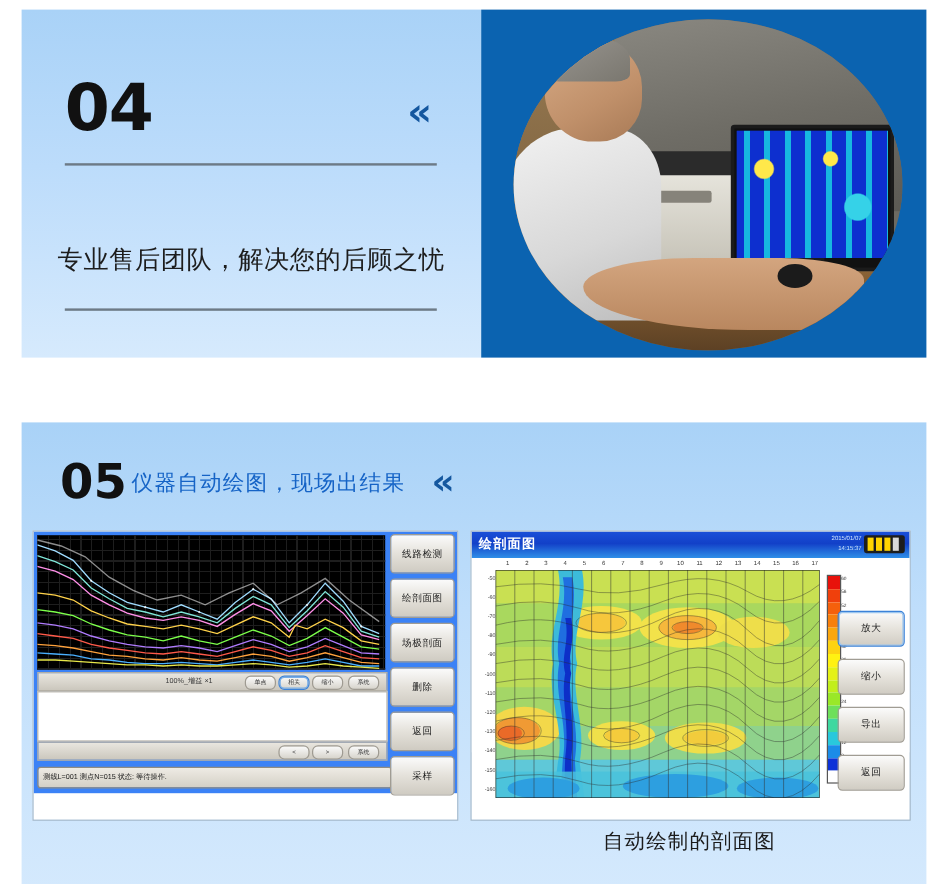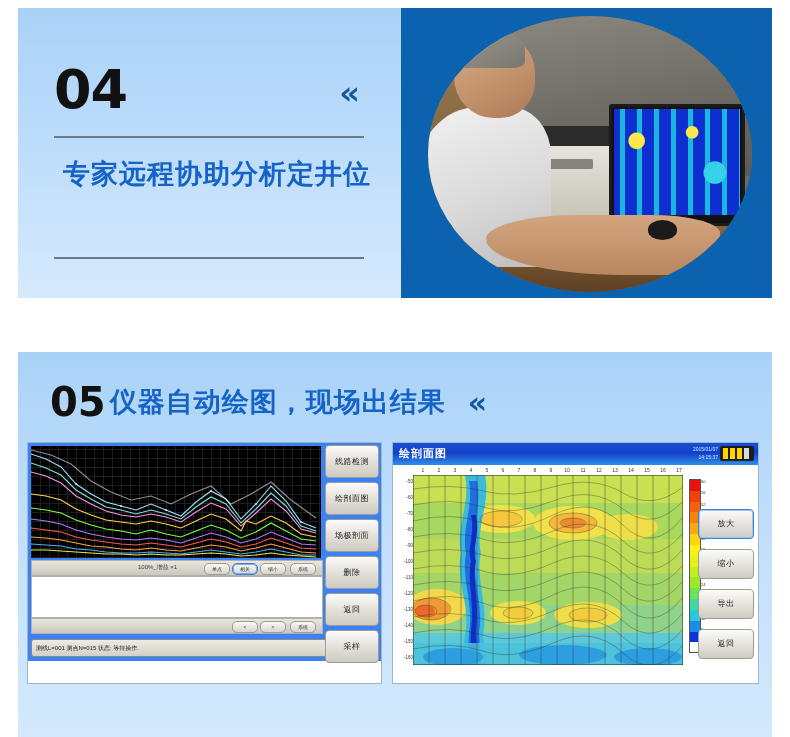--- a/index.html
+++ b/index.html
@@ -1,20 +1,20 @@
 <!DOCTYPE html>
 <html><head>
 <meta charset="utf-8">
 <style>
   html,body{margin:0;padding:0;background:#ffffff;}
   body{width:790px;height:737px;font-family:"Liberation Sans","DejaVu Sans",sans-serif;overflow:hidden;}
   #root{position:relative;width:790px;height:737px;background:#fff;}
 
   
-  .sec04{position:absolute;left:18px;top:8px;width:754px;height:232px;text-align:center;}
+  .sec04{position:absolute;left:18px;top:8px;width:754px;height:232px;}
   .sec04-left{position:absolute;left:0;top:0;width:383px;height:290px;
     background:linear-gradient(180deg,#a9d2f7 0%,#bcdcfb 45%,#d6eafd 100%);}
   .num-row{position:absolute;left:36px;top:55px;width:320px;height:62px;}
   .big-num{position:absolute;left:0;top:0;font-size:54px;font-weight:bold;color:#111;
     letter-spacing:-1px;line-height:54px;font-family:"DejaVu Sans",sans-serif;}
   .chev{position:absolute;right:20px;top:14px;color:#14579f;font-size:32px;font-weight:bold;
     line-height:32px;letter-spacing:-6px;font-family:"DejaVu Sans",sans-serif;}
   .rule{position:absolute;left:36px;width:310px;height:2px;background:#6d7a86;}
   .rule.r1{top:128px;}
   .rule.r2{top:249px;}
@@ -62,21 +62,21 @@
     border-radius:46% 30% 10% 10%;}
   .ph-arm{position:absolute;left:18%;top:72%;width:72%;height:22%;
     background:linear-gradient(180deg,#d3a57f 0%,#b9875f 100%);border-radius:40% 30% 18% 60%;}
   .ph-mouse{position:absolute;left:68%;top:74%;width:9%;height:7%;background:#1b1b1b;border-radius:50%;}
 
   
   .sec05{position:absolute;left:18px;top:312px;width:754px;height:410px;background:#a9d2f7;}
   .sec05.bg{background:linear-gradient(180deg,#a9d2f7 0%,#bfdefb 38%,#d6eafd 100%);margin-top:40px;}
   .sec05-head{position:absolute;left:32px;top:28px;height:44px;display:flex;align-items:center;}
   .h05-num{font-size:40px;font-weight:bold;color:#111;line-height:40px;font-family:"DejaVu Sans",sans-serif;}
-  .h05-txt{font-size:27px;font-weight:bold;color:#1563c6;letter-spacing:1px;margin-left:4px;white-space:nowrap;}
+  .h05-txt{font-size:18px;font-weight:normal;color:#1563c6;letter-spacing:1px;margin-left:4px;white-space:nowrap;}
   .h05-chev{color:#14579f;font-size:30px;font-weight:bold;letter-spacing:-6px;margin-left:22px;
     font-family:"DejaVu Sans",sans-serif;}
 
   
   .shot{position:absolute;top:90px;background:#ffffff;border:1px solid #9db6cc;overflow:hidden;}
   .shot.left{left:9px;width:353px;height:240px;}
   .shot.right{left:374px;width:365px;height:240px;}
 
   .titlebar{position:relative;height:22px;
     background:linear-gradient(180deg,#1a4fd8 0%,#1240c8 45%,#2f8fe8 100%);}
@@ -155,21 +155,21 @@
 
 <div id="root">
 
   <div class="sec04">
     <div class="sec04-left">
       <div class="num-row">
         <div class="big-num">04</div>
         <div class="chev">«</div>
       </div>
       <div class="rule r1"></div>
-      <div class="sec04-h1">专家远程协助分析定井位</div>
+      <div class="sec04-h2">专业售后团队，解决您的后顾之忧</div>
       <div class="rule r2"></div>
     </div>
 
     <div class="photo-panel">
       <div class="photo-ellipse">
         <div class="ph-wall"></div>
         <div class="ph-wood"></div>
         <div class="ph-desk"></div>
         <div class="ph-printer"></div>
         <div class="ph-monitor">
@@ -422,14 +422,15 @@
 
         <div class="rw-side">
           <div class="rw-btn sel">放大</div>
           <div class="rw-btn">缩小</div>
           <div class="rw-btn">导出</div>
           <div class="rw-btn">返回</div>
         </div>
       </div>
     </div>
 
+    <div class="cap r">自动绘制的剖面图</div>
   </div>
 </div>
 
 </body></html>

